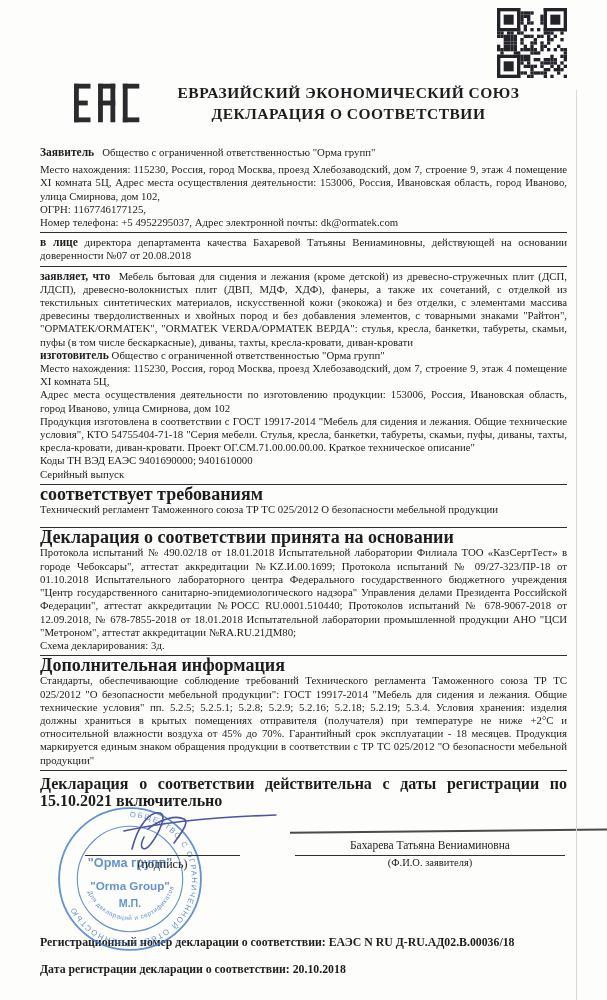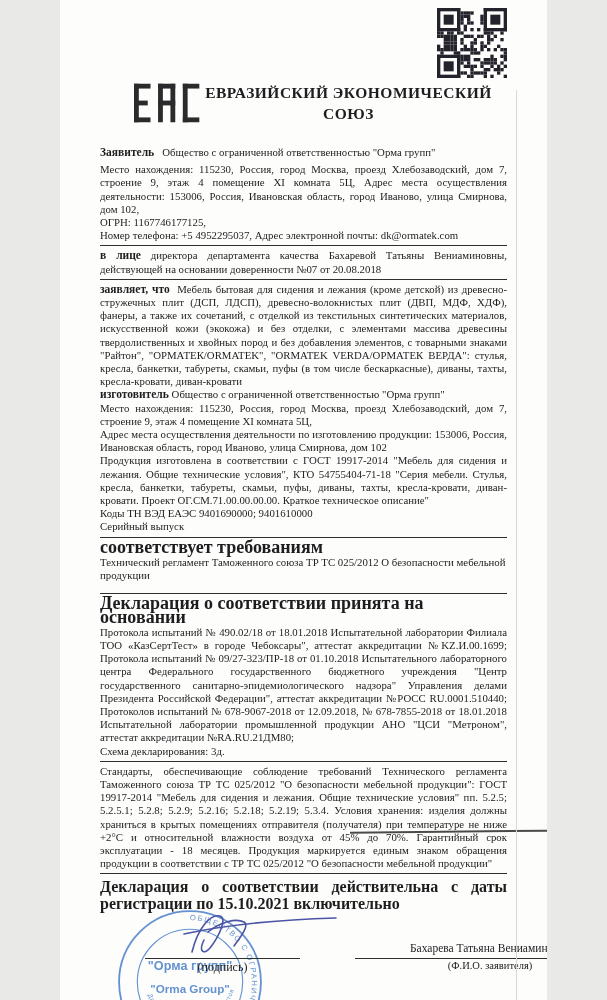--- a/index.html
+++ b/index.html
@@ -1,18 +1,18 @@
 <!DOCTYPE html>
 <html lang="ru"><head>
 <meta charset="utf-8">
 <style>
   html,body{margin:0;padding:0;background:#e9e9e7;}
   .page{
     position:relative;
-    width:487px;height:1000px;
+    width:607px;height:1000px;
     margin:0 auto;
     background:#fdfdfc;
     font-family:"Liberation Serif","DejaVu Serif",serif;
     color:#1d1d1f;
     overflow:hidden;
   }
   .page-edge-right{
     position:absolute;top:90px;right:30px;bottom:0;width:1px;
     background:#d9d9d4;
   }
@@ -241,20 +241,21 @@
       <rect x="35" y="0" width="7" height="56"></rect>
         <rect x="53" y="0" width="7" height="56"></rect>
         <rect x="35" y="0" width="25" height="7"></rect>
         <rect x="35" y="24.5" width="25" height="7"></rect>
       <rect x="71" y="0" width="7" height="56"></rect>
         <rect x="71" y="0" width="24" height="7"></rect>
         <rect x="71" y="49" width="24" height="7"></rect>
     </svg>
     <div class="titles">
       <div class="title-line">ЕВРАЗИЙСКИЙ ЭКОНОМИЧЕСКИЙ СОЮЗ</div>
+      <div class="title-line">ДЕКЛАРАЦИЯ О СООТВЕТСТВИИ</div>
     </div>
   </div>
 
   <div class="content">
 
     <p class="para">
       <span class="lbl">Заявитель</span>&nbsp;&nbsp;
       <span>Общество с ограниченной ответственностью "Орма групп"</span>
     </p>
     <div class="gap-s"></div>
@@ -288,20 +289,21 @@
     <div class="sec-head">соответствует требованиям</div>
     <p class="para">Технический регламент Таможенного союза ТР ТС 025/2012 О безопасности мебельной продукции</p>
     <div class="gap-m"></div>
     <hr class="rule">
 
     <div class="sec-head">Декларация о соответствии принята на основании</div>
     <p class="para justify">Протокола испытаний № 490.02/18 от 18.01.2018 Испытательной лаборатории Филиала ТОО «КазСертТест» в городе Чебоксары", аттестат аккредитации №KZ.И.00.1699; Протокола испытаний № 09/27-323/ПР-18 от 01.10.2018 Испытательного лабораторного центра Федерального государственного бюджетного учреждения "Центр государственного санитарно-эпидемиологического надзора" Управления делами Президента Российской Федерации", аттестат аккредитации №РОСС RU.0001.510440; Протоколов испытаний № 678-9067-2018 от 12.09.2018, № 678-7855-2018 от 18.01.2018 Испытательной лаборатории промышленной продукции АНО "ЦСИ "Метроном", аттестат аккредитации №RA.RU.21ДМ80;</p>
     <p class="para">Схема декларирования: 3д.</p>
     <hr class="rule">
 
+    <div class="sec-head">Дополнительная информация</div>
     <p class="para justify">Стандарты, обеспечивающие соблюдение требований Технического регламента Таможенного союза ТР ТС 025/2012 "О безопасности мебельной продукции": ГОСТ 19917-2014 "Мебель для сидения и лежания. Общие технические условия" пп. 5.2.5; 5.2.5.1; 5.2.8; 5.2.9; 5.2.16; 5.2.18; 5.2.19; 5.3.4. Условия хранения: изделия должны храниться в крытых помещениях отправителя (получателя) при температуре не ниже +2°С и относительной влажности воздуха от 45% до 70%. Гарантийный срок эксплуатации - 18 месяцев. Продукция маркируется единым знаком обращения продукции в соответствии с ТР ТС 025/2012 "О безопасности мебельной продукции"</p>
     <hr class="rule">
 
     <p class="validity">Декларация о соответствии действительна с даты регистрации по 15.10.2021 включительно</p>
   </div>
 
   <div class="sig-block">
     <svg class="stamp" viewBox="0 0 150 150" xmlns="http://www.w3.org/2000/svg">
       <circle cx="75" cy="75" r="70" stroke-width="1.8"></circle>
       <circle cx="75" cy="75" r="52" stroke-width="1.1"></circle>

